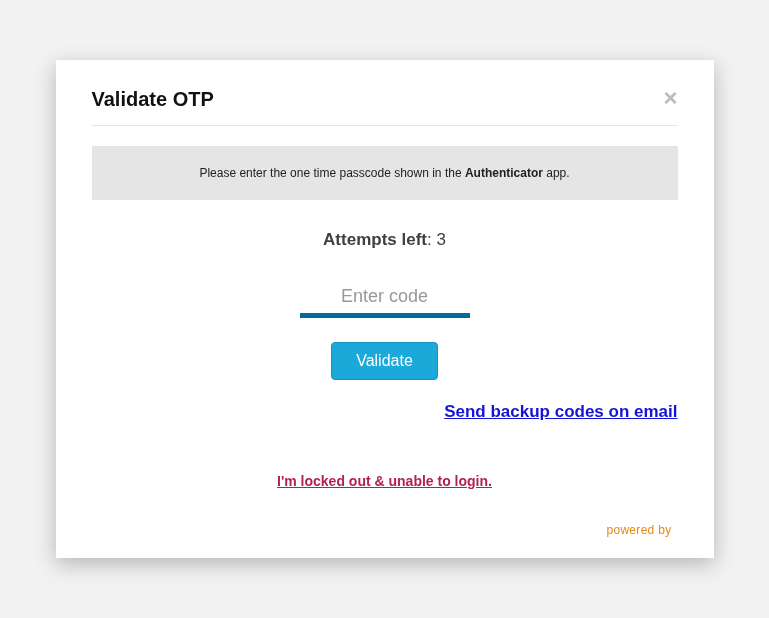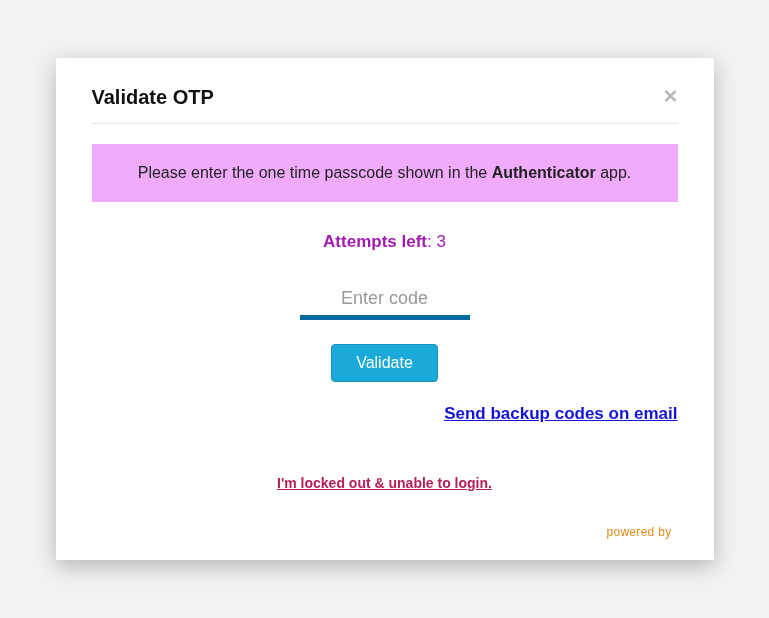--- a/index.html
+++ b/index.html
@@ -38,34 +38,34 @@
       color: #111;
     }
     .close-icon {
       color: #bbb;
       font-size: 24px;
       line-height: 20px;
       cursor: pointer;
       font-weight: bold;
     }
     .instruction-banner {
-      background: #f0abfc;
+      background: #e5e5e5;
       padding: 20px 16px;
       text-align: center;
-      font-size: 16px;
+      font-size: 12px;
       color: #222;
       margin-bottom: 30px;
     }
     .instruction-banner .bold {
       font-weight: bold;
     }
     .attempts {
       text-align: center;
       font-size: 17px;
-      color: #a21caf;
+      color: #404040;
       margin-bottom: 30px;
     }
     .attempts .label {
       font-weight: bold;
     }
     .input-wrap {
       text-align: center;
       margin-bottom: 24px;
     }
     .code-input {

